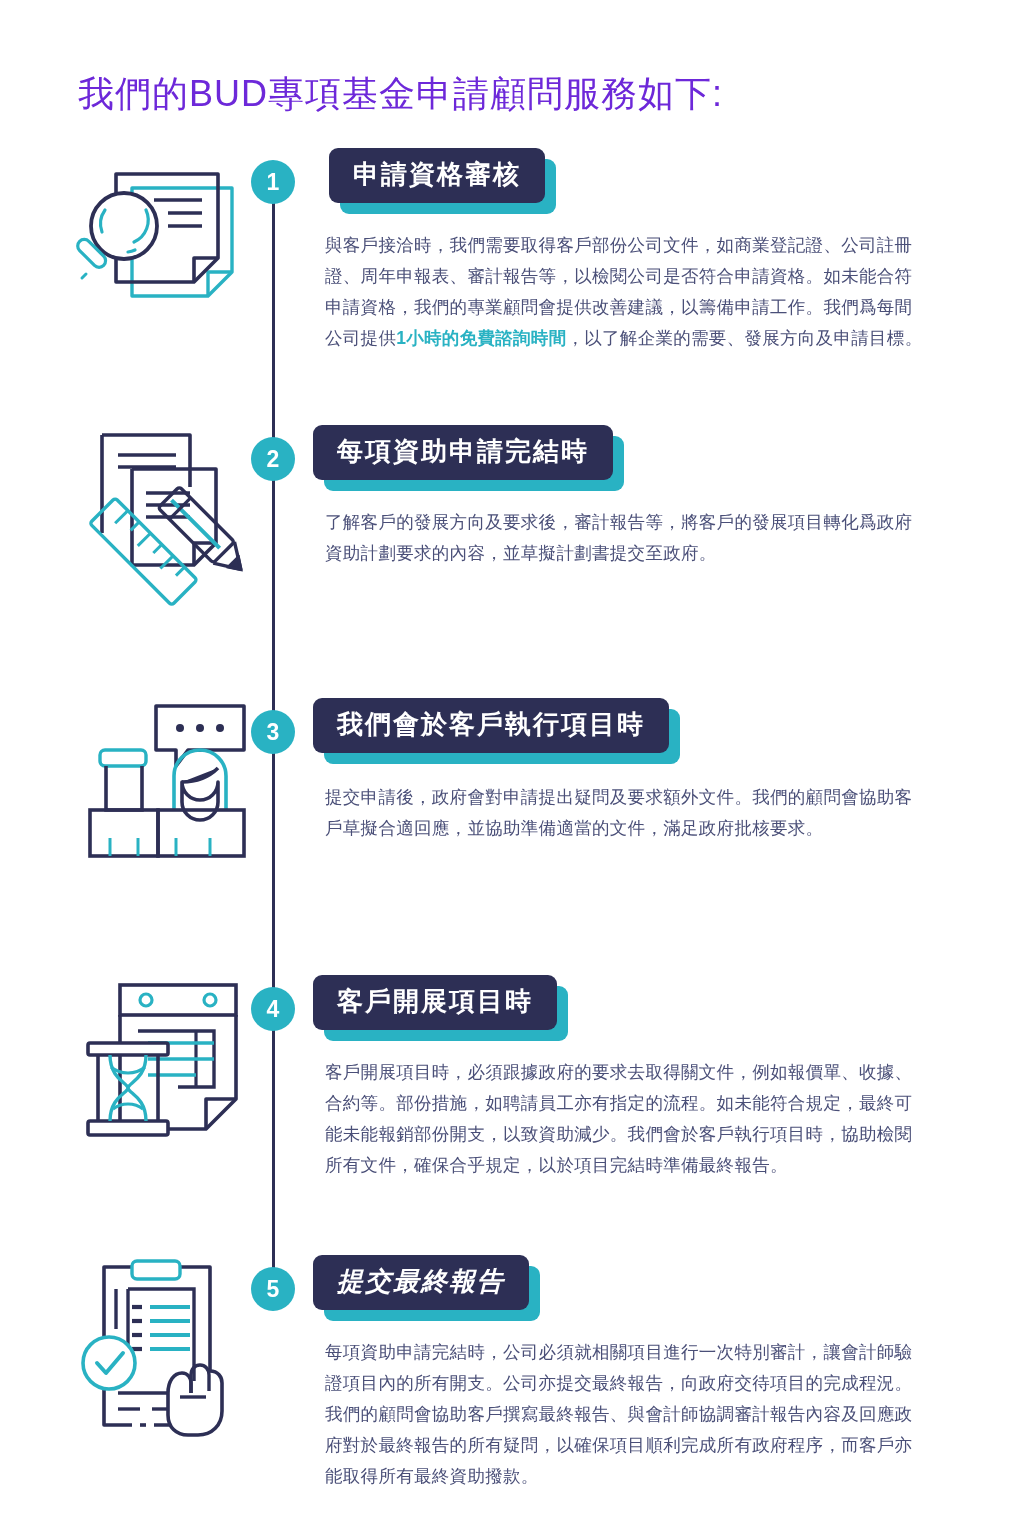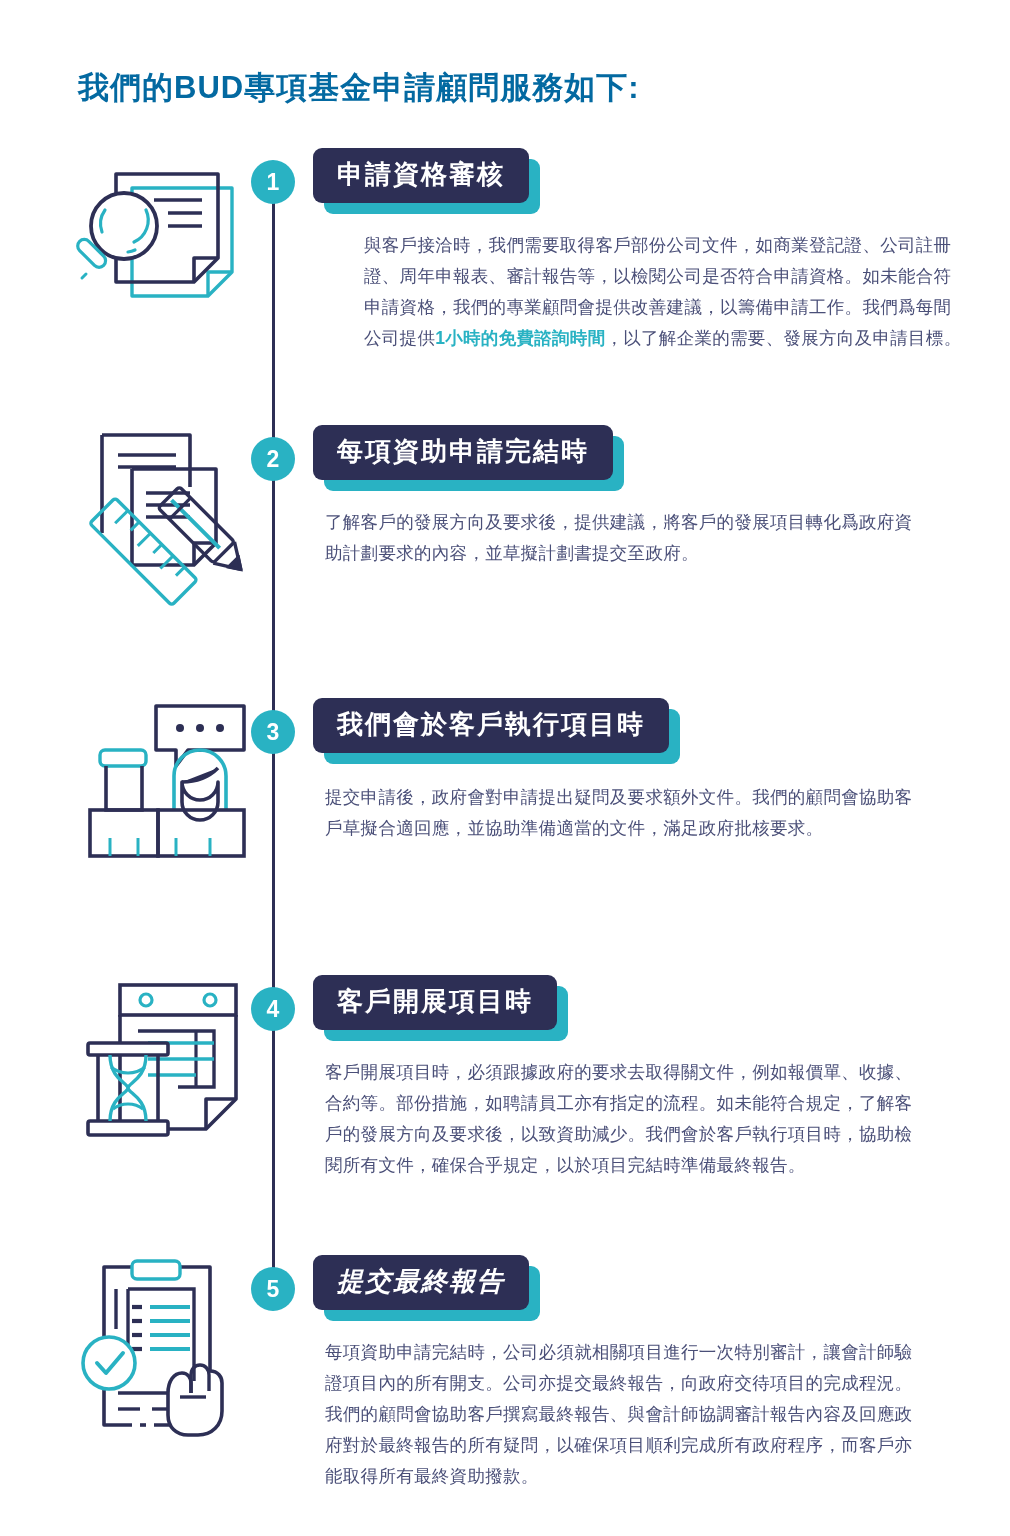--- a/index.html
+++ b/index.html
@@ -11,24 +11,24 @@
     font-family: "Liberation Sans", "DejaVu Sans", sans-serif;
     color: #3a3f66;
     overflow: hidden;
     position: relative;
   }
 
   #page-title {
     position: absolute;
     left: 78px;
     top: 46px;
-    font-size: 31px;
-    font-weight: bold;
+    font-size: 36px;
+    font-weight: normal;
     letter-spacing: 1px;
-    color: #0369a1;
+    color: #6d28d9;
     white-space: nowrap;
   }
 
   #timeline-track {
     position: absolute;
     left: 272px;
     top: 186px;
     width: 3px;
     height: 1100px;
     background: #2d2f55;
@@ -124,25 +124,25 @@
       <line x1="96" y1="78" x2="130" y2="78" stroke="#2d2f55" stroke-width="3.4"></line>
       <circle cx="52" cy="78" r="33" stroke="#2d2f55" stroke-width="3.8" fill="#ffffff"></circle>
       <path d="M33 62 a24 24 0 0 0 -3 22" stroke="#29b2c3" stroke-width="3.2" stroke-linecap="round"></path>
       <path d="M74 62 a24 24 0 0 1 -12 32" stroke="#29b2c3" stroke-width="3.2" stroke-linecap="round"></path>
       <path d="M56 104 a24 24 0 0 0 7 -2" stroke="#29b2c3" stroke-width="3.2" stroke-linecap="round"></path>
       <rect x="3" y="99" width="34" height="13" rx="6.5" transform="rotate(45 20 105)" stroke="#29b2c3" stroke-width="3.2"></rect>
       <line x1="10" y1="130" x2="14" y2="126" stroke="#29b2c3" stroke-width="3" stroke-linecap="round"></line>
     </svg>
   </div>
   <div class="step-number" style="top:12px;">1</div>
-  <div class="badge-wrap" style="top:0;">
+  <div class="badge-wrap" style="top:0;margin-left:16px;">
     <div class="badge-shadow" style="width: 216px; height: 55px;"></div>
     <div class="badge-main">申請資格審核</div>
   </div>
-  <div class="step-body" style="top:82px;margin-left:39px;">
+  <div class="step-body" style="top:82px;">
     <span>與客戶接洽時，我們需要取得客戶部份公司文件，如商業登記證、公司註冊證、周年申報表、審計報告等，以檢閱公司是否符合申請資格。如未能合符申請資格，我們的專業顧問會提供改善建議，以籌備申請工作。我們爲每間公司提供</span><b>1小時的免費諮詢時間</b><span>，以了解企業的需要、發展方向及申請目標。</span>
   </div>
 </section>
 
 <section class="step" style="top:425px;">
   <div class="step-icon" style="top:0;">
     <svg viewBox="0 0 185 185" fill="none">
       <path d="M30 10 H118 V62" stroke="#2d2f55" stroke-width="3.6" stroke-linejoin="round"></path>
       <path d="M30 10 V108" stroke="#2d2f55" stroke-width="3.6"></path>
       <line x1="46" y1="30" x2="104" y2="30" stroke="#2d2f55" stroke-width="3.4"></line>
@@ -169,21 +169,21 @@
         <line x1="110" y1="108" x2="110" y2="120" stroke="#29b2c3" stroke-width="3"></line>
       </g>
     </svg>
   </div>
   <div class="step-number" style="top:12px;">2</div>
   <div class="badge-wrap" style="top:0;">
     <div class="badge-shadow" style="width: 300px; height: 55px;"></div>
     <div class="badge-main">每項資助申請完結時</div>
   </div>
   <div class="step-body" style="top:82px;">
-    <span>了解客戶的發展方向及要求後，提供建議，將客戶的發展項目轉化爲政府資助計劃要求的內容，並草擬計劃書提交至政府。</span>
+    <span>了解客戶的發展方向及要求後，審計報告等，將客戶的發展項目轉化爲政府資助計劃要求的內容，並草擬計劃書提交至政府。</span>
   </div>
 </section>
 
 <section class="step" style="top:698px;">
   <div class="step-icon" style="top:0;left:84px;">
     <svg viewBox="0 0 185 185" fill="none">
       <path d="M72 8 H160 V52 H104 L92 68 V52 H72 V8 Z" stroke="#2d2f55" stroke-width="3.6" stroke-linejoin="round"></path>
       <circle cx="96" cy="30" r="4" fill="#2d2f55"></circle>
       <circle cx="116" cy="30" r="4" fill="#2d2f55"></circle>
       <circle cx="136" cy="30" r="4" fill="#2d2f55"></circle>
@@ -232,21 +232,21 @@
       <path d="M31 92 c6 5 12 6 17 6 c5 0 11 -1 17 -6" stroke="#29b2c3" stroke-width="3" fill="none"></path>
       <path d="M33 134 c5 -4 10 -5 15 -5 c5 0 10 1 15 5" stroke="#29b2c3" stroke-width="3" fill="none"></path>
     </svg>
   </div>
   <div class="step-number" style="top:12px;">4</div>
   <div class="badge-wrap" style="top:0;">
     <div class="badge-shadow" style="width: 244px; height: 55px;"></div>
     <div class="badge-main">客戶開展項目時</div>
   </div>
   <div class="step-body" style="top:82px;">
-    <span>客戶開展項目時，必須跟據政府的要求去取得關文件，例如報價單、收據、合約等。部份措施，如聘請員工亦有指定的流程。如未能符合規定，了解客戶的發展方向及要求後，以致資助減少。我們會於客戶執行項目時，協助檢閱所有文件，確保合乎規定，以於項目完結時準備最終報告。</span>
+    <span>客戶開展項目時，必須跟據政府的要求去取得關文件，例如報價單、收據、合約等。部份措施，如聘請員工亦有指定的流程。如未能符合規定，最終可能未能報銷部份開支，以致資助減少。我們會於客戶執行項目時，協助檢閱所有文件，確保合乎規定，以於項目完結時準備最終報告。</span>
   </div>
 </section>
 
 <section class="step" style="top:1255px;">
   <div class="step-icon" style="top:0;left:76px;">
     <svg viewBox="0 0 185 185" fill="none">
       <path d="M56 12 H28 V170 H56" stroke="#2d2f55" stroke-width="3.6" stroke-linejoin="round"></path>
       <path d="M76 12 H134 V170 H78" stroke="#2d2f55" stroke-width="3.6" stroke-linejoin="round"></path>
       <line x1="64" y1="170" x2="70" y2="170" stroke="#2d2f55" stroke-width="3.6"></line>
       <rect x="56" y="6" width="48" height="18" rx="5" stroke="#29b2c3" stroke-width="3.4" fill="#ffffff"></rect>

